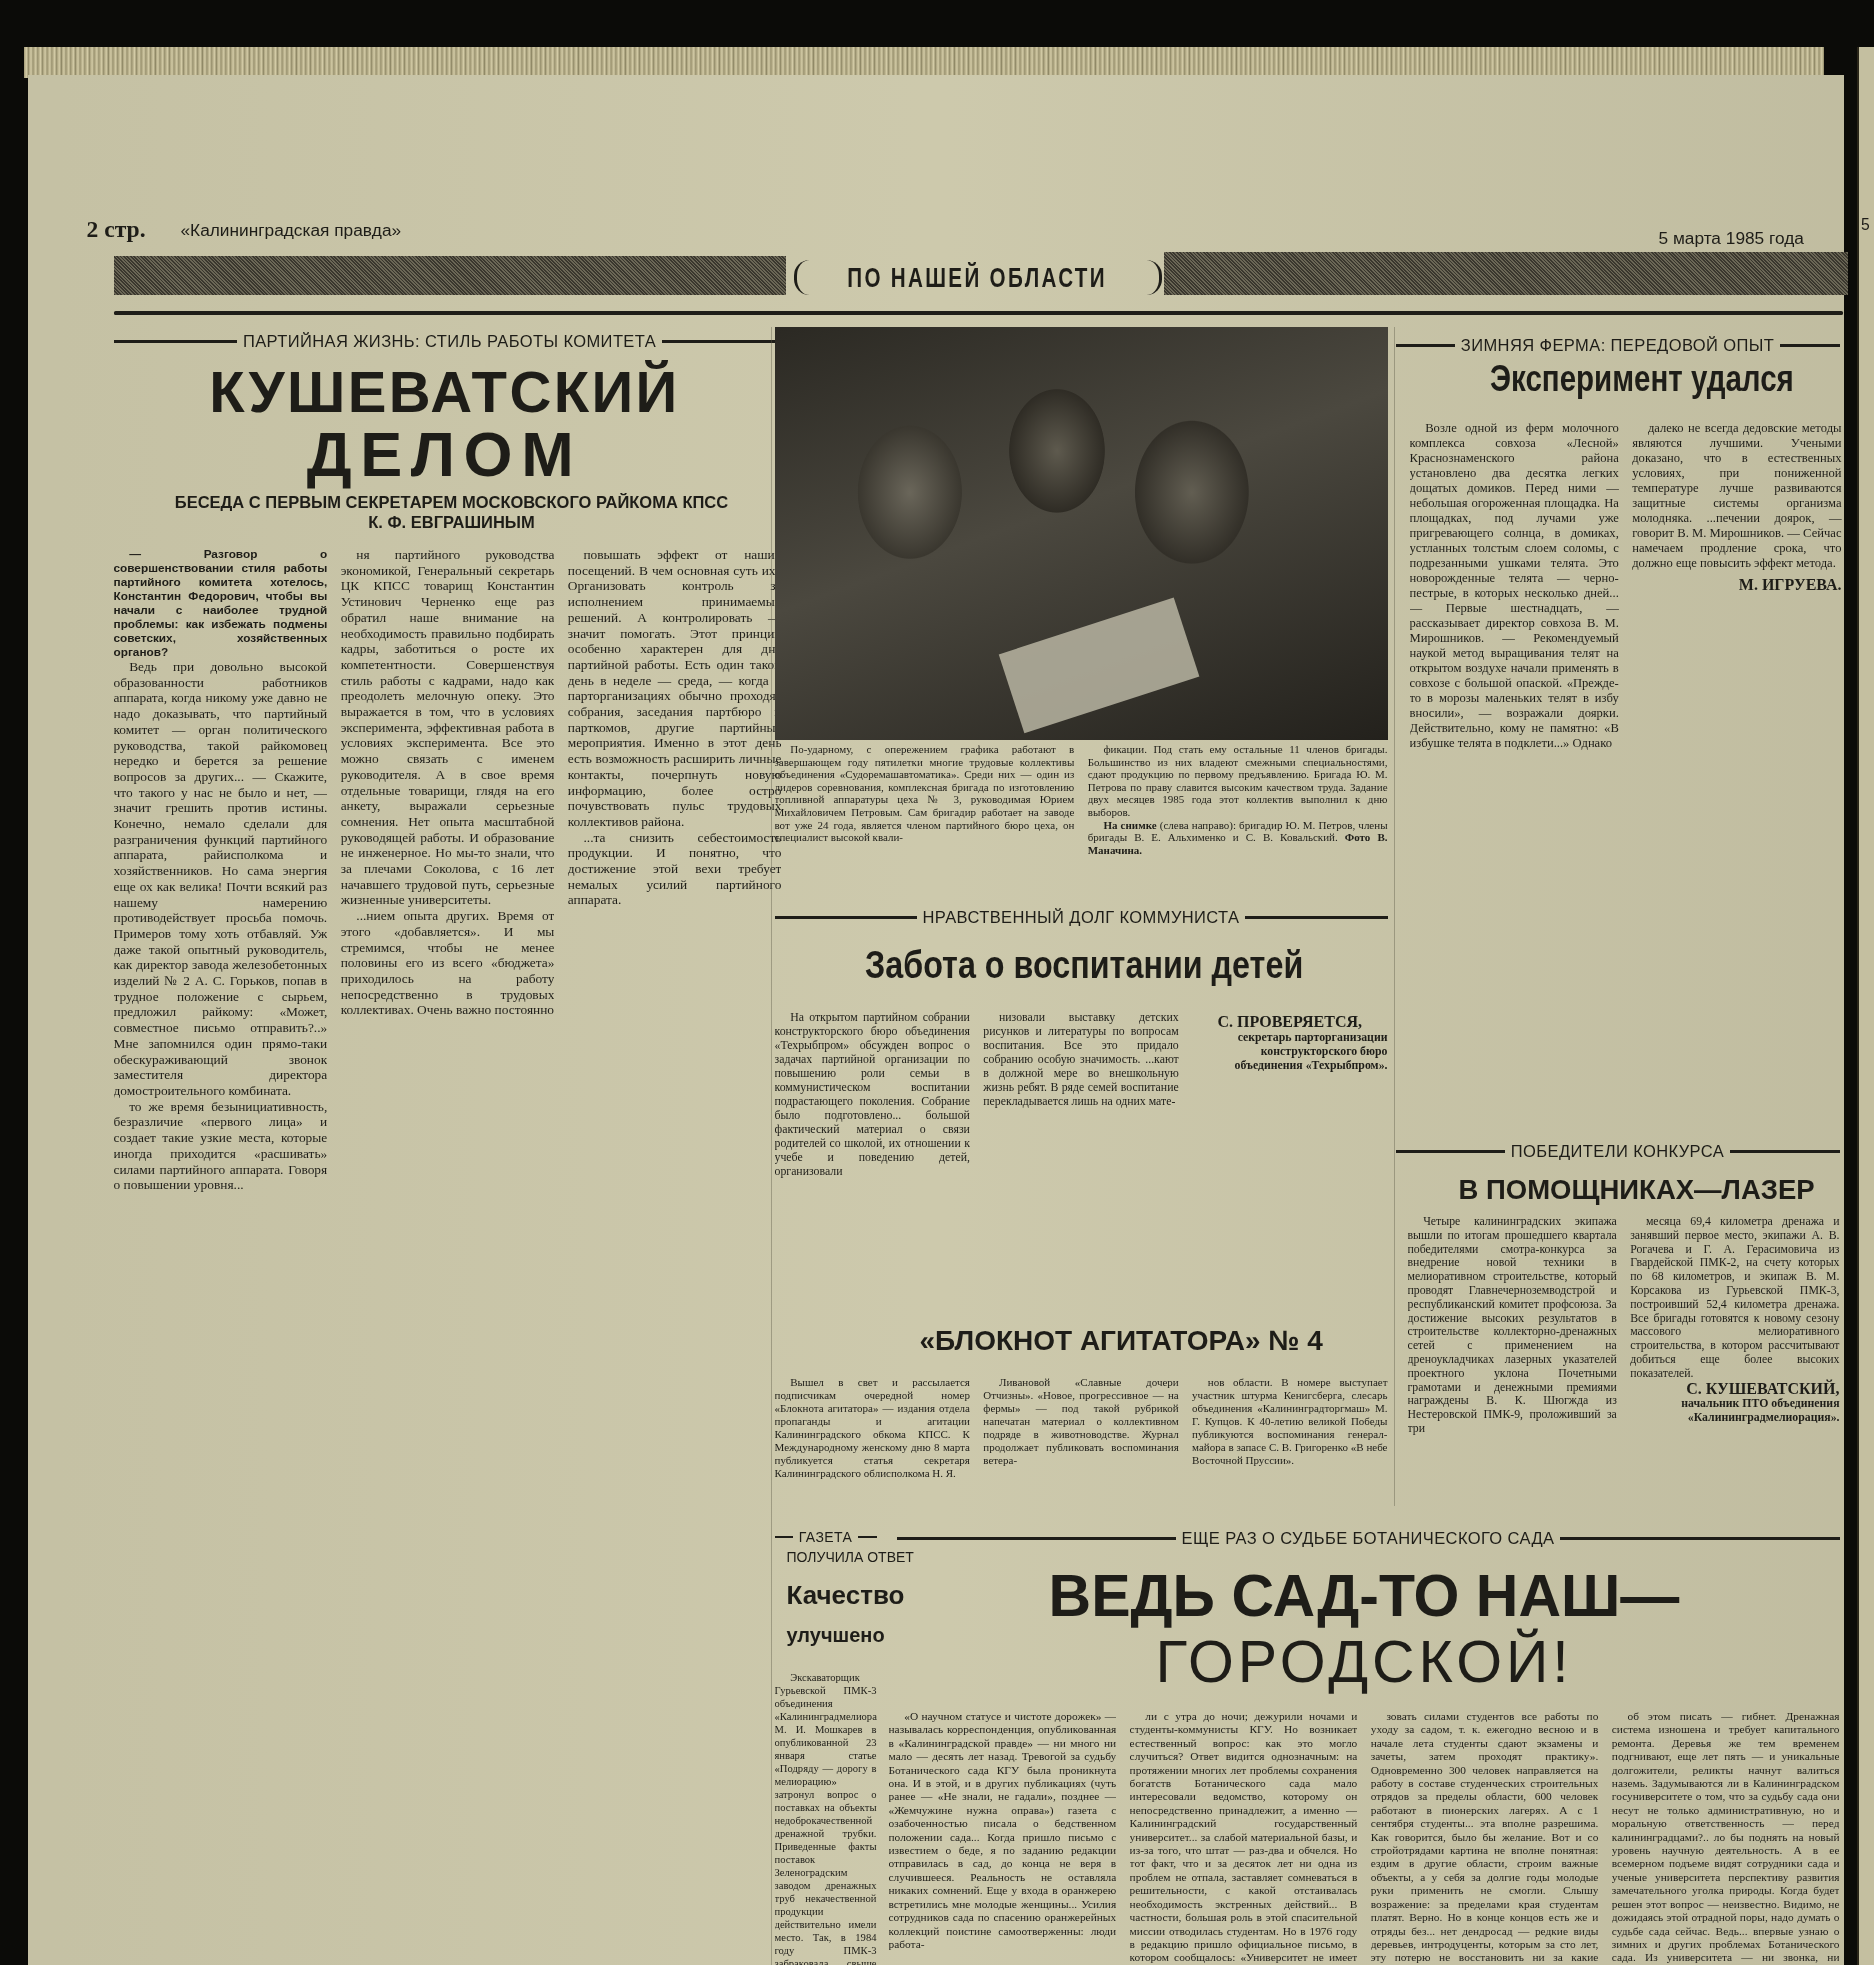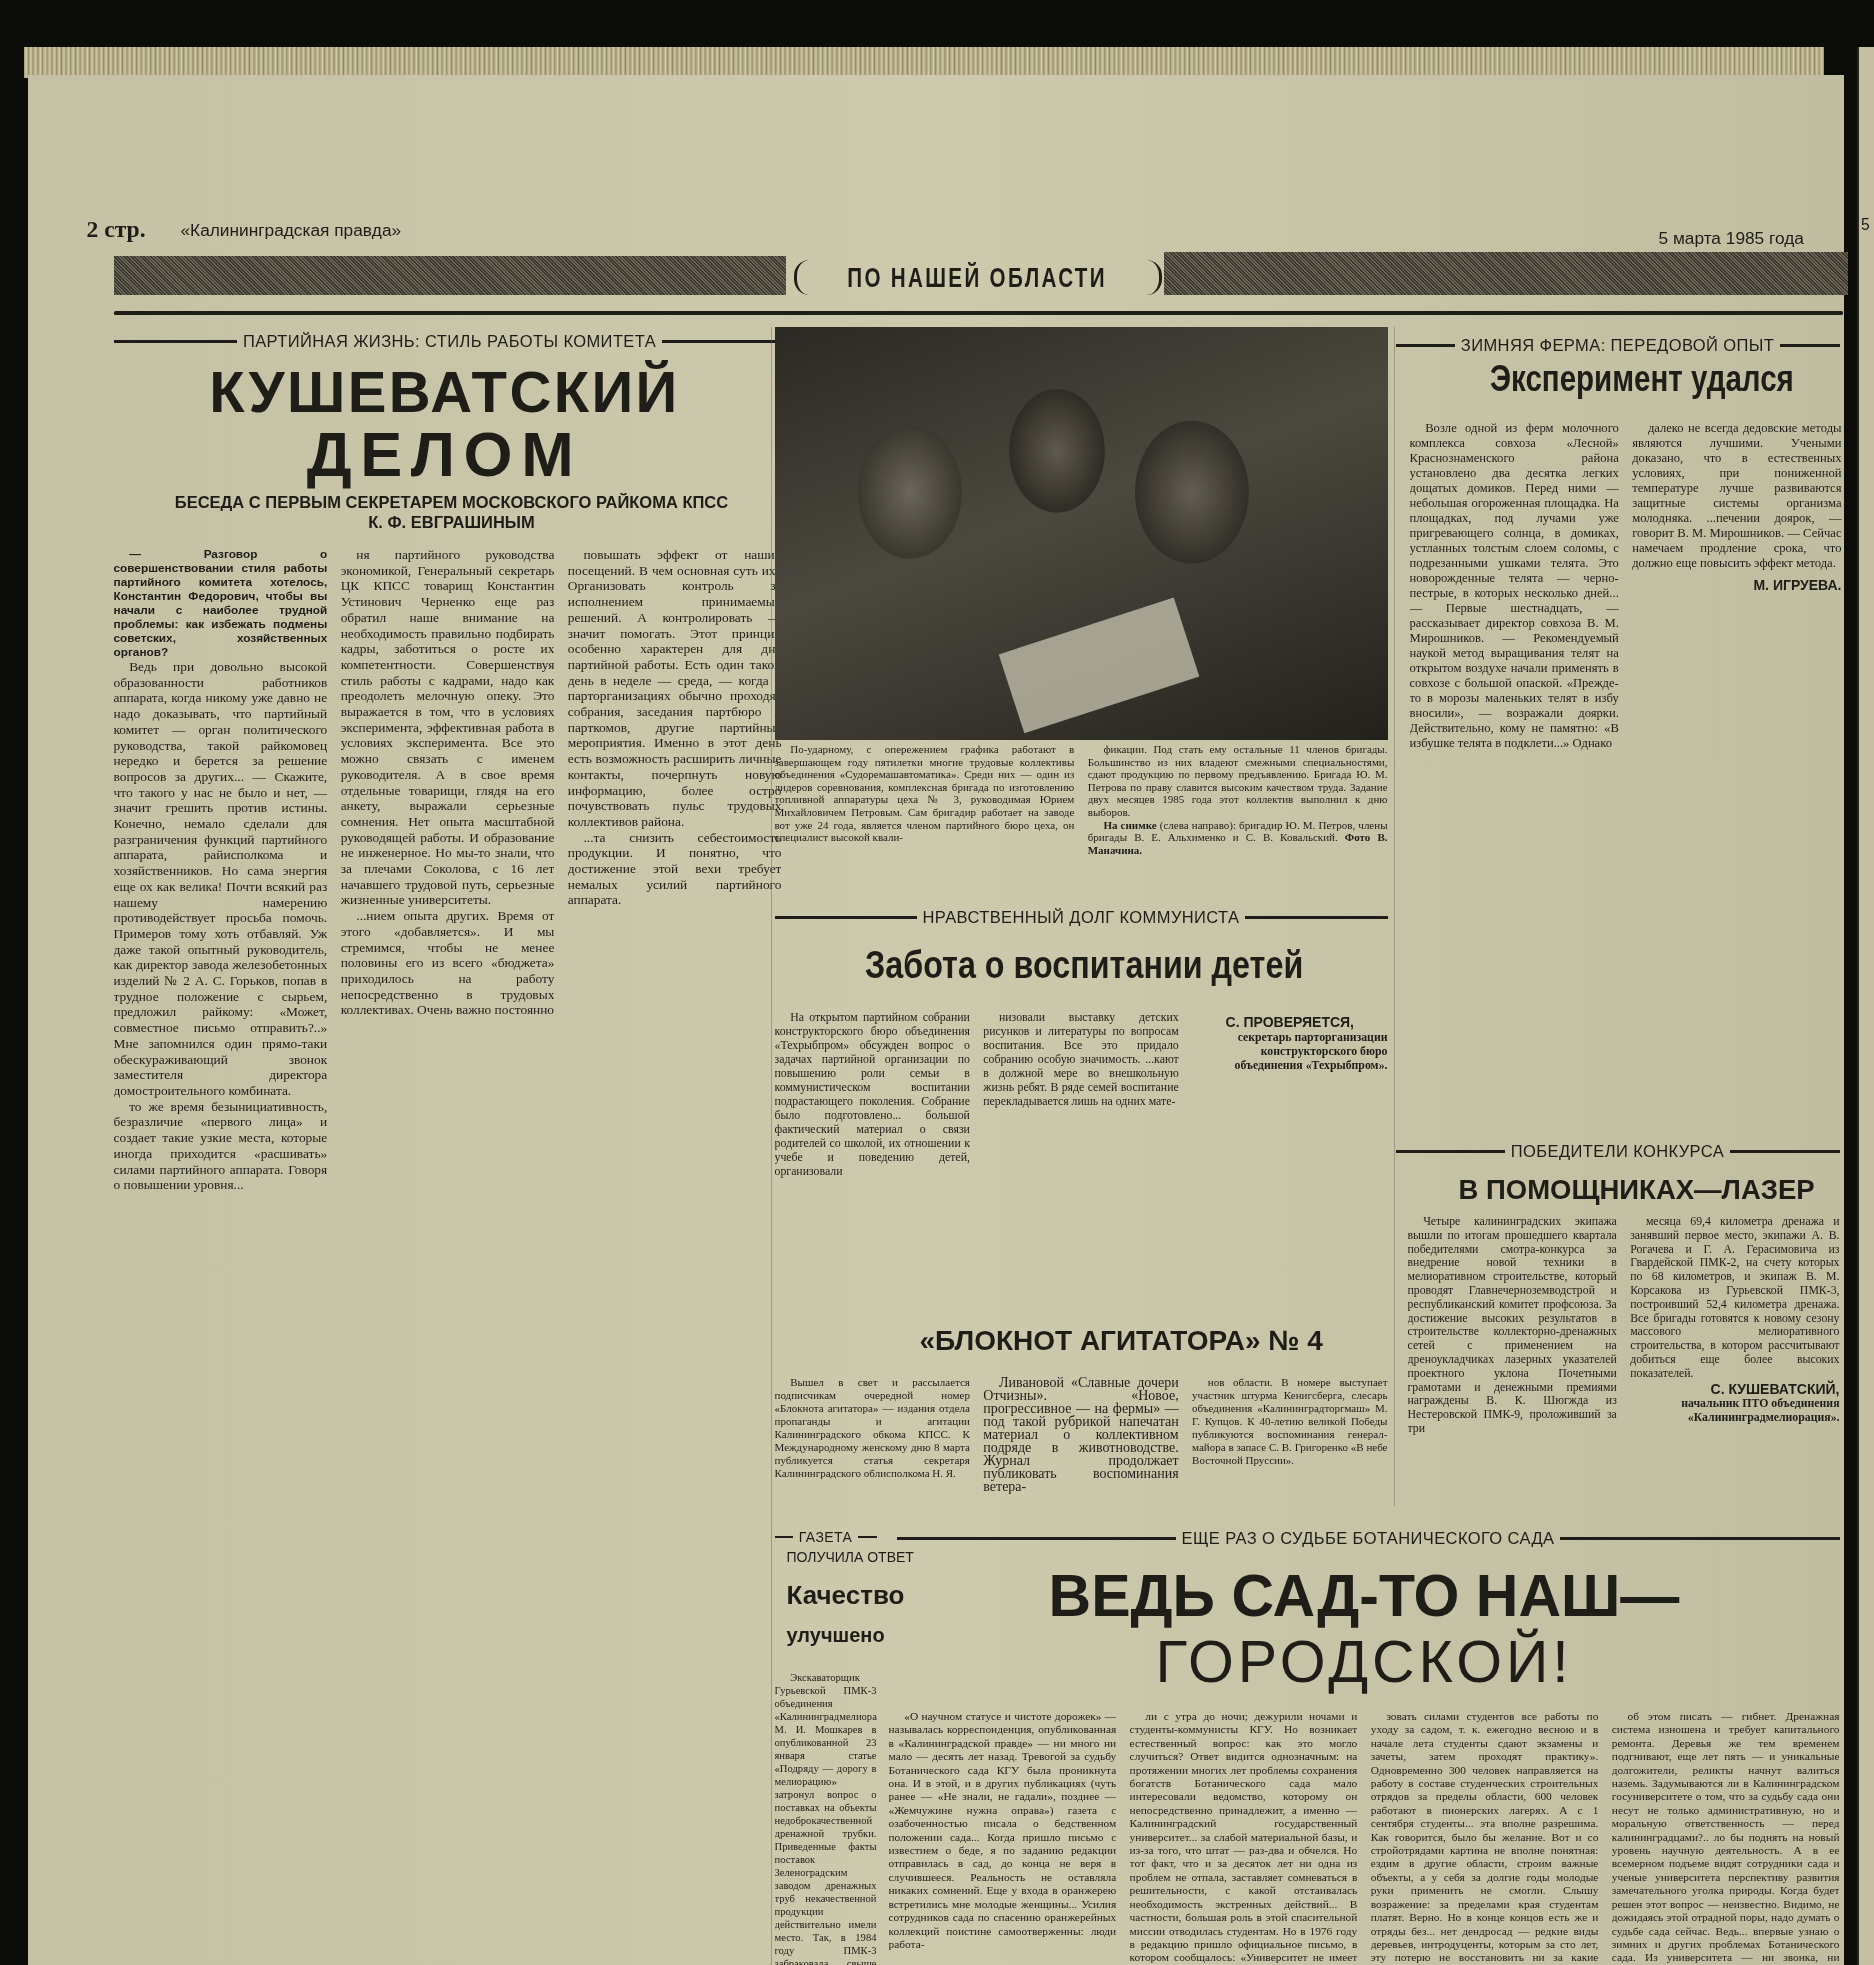--- a/index.html
+++ b/index.html
@@ -9,21 +9,21 @@
   .page-edge{position:absolute;top:47px;left:23.6px;width:1800px;height:31px;background:repeating-linear-gradient(90deg,#a49c78 0,#d3cba6 2.4px,#8d8664 4.7px);}
   .next-page{position:absolute;right:0;top:47px;width:15.7px;height:2653px;background:#c4bfa0;border-left:2.4px solid #2a2619;}
   .abs{position:absolute;}
   .sans{font-family:"Liberation Sans","DejaVu Sans",sans-serif;}
   .rule{position:absolute;height:3.5px;background:#1e1d18;border-radius:1.6px;}
   .kicker{position:absolute;font-family:"Liberation Sans",sans-serif;font-size:16.5px;letter-spacing:0.4px;text-transform:uppercase;white-space:nowrap;display:flex;align-items:center;gap:5.5px;}
   .kicker .ln{flex:1;height:2.8px;background:#1e1d18;}
   .cols{position:absolute;display:flex;gap:13.4px;}
   .col{flex:1;font-size:13.4px;line-height:15.7px;text-align:justify;overflow:hidden;}
   .col p{margin:0 0 0 0;text-indent:15.7px;}
-  .sig{font-weight:bold;text-align:right;font-size:14px;line-height:16.5px;font-family:Liberation Sans, sans-serif;}
+  .sig{font-weight:bold;text-align:right;font-size:16px;line-height:16.5px;font-family:Liberation Serif, serif;}
   .photo{position:absolute;background:
     radial-gradient(ellipse 86px 110px at 22% 40%,#6a665a 0,#3a372f 60%,transparent 61%),
     radial-gradient(ellipse 79px 102px at 46% 30%,#5e5a4e 0,#2f2c25 60%,transparent 61%),
     radial-gradient(ellipse 94px 118px at 68% 40%,#625e52 0,#322f28 60%,transparent 61%),
     linear-gradient(160deg,#2b2923 0,#4b483f 45%,#23211c 100%);}
   .photo .paper{position:absolute;left:38%;top:72%;width:30%;height:20%;background:#b9b5a2;transform:rotate(-18deg);opacity:.85;}
   .hatch{background:repeating-linear-gradient(45deg,#3a372e 0,#3a372e 1.2px,#6b6756 1.2px,#6b6756 2.4px);}
 </style>
 </head>
 <body>
@@ -103,21 +103,21 @@
       <div class="sig" style="text-align:center;margin-top:3.9px;">С. ПРОВЕРЯЕТСЯ,</div>
       <div style="text-align:right;font-weight:bold;font-size:11.8px;">секретарь парторганизации конструкторского бюро объединения «Техрыбпром».</div>
     </div>
   </div>
 
   <div class="abs sans" style="left:892px;top:1250px;font-size:28px;font-weight:bold;white-space:nowrap;">«БЛОКНОТ АГИТАТОРА» № 4</div>
   <div class="cols" style="left:747px;top:1301px;width:613px;height:130px;">
     <div class="col" style="font-size:11px;line-height:13px;">
         <p>Вышел в свет и рассылается подписчикам очередной номер «Блокнота агитатора» — издания отдела пропаганды и агитации Калининградского обкома КПСС. К Международному женскому дню 8 марта публикуется статья секретаря Калининградского облисполкома Н. Я.</p>
       </div>
-    <div class="col" style="font-size:14px;line-height:13px;">
+    <div class="col" style="font-size:11px;line-height:13px;">
         <p>Ливановой «Славные дочери Отчизны». «Новое, прогрессивное — на фермы» — под такой рубрикой напечатан материал о коллективном подряде в животноводстве. Журнал продолжает публиковать воспоминания ветера-</p>
       </div>
     <div class="col" style="font-size:11px;line-height:13px;">
         <p>нов области. В номере выступает участник штурма Кенигсберга, слесарь объединения «Калининградторгмаш» М. Г. Купцов. К 40-летию великой Победы публикуются воспоминания генерал-майора в запасе С. В. Григоренко «В небе Восточной Пруссии».</p>
       </div>
   </div>
 
   <div class="kicker" style="left:1368px;top:261px;width:444px;">
     <span class="ln"></span>
       <span>ЗИМНЯЯ ФЕРМА: ПЕРЕДОВОЙ ОПЫТ</span>

